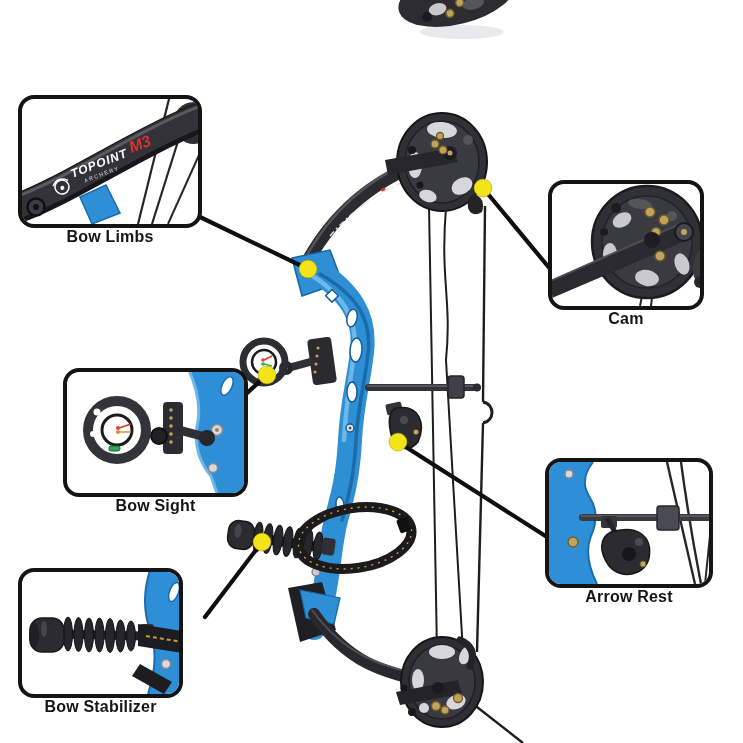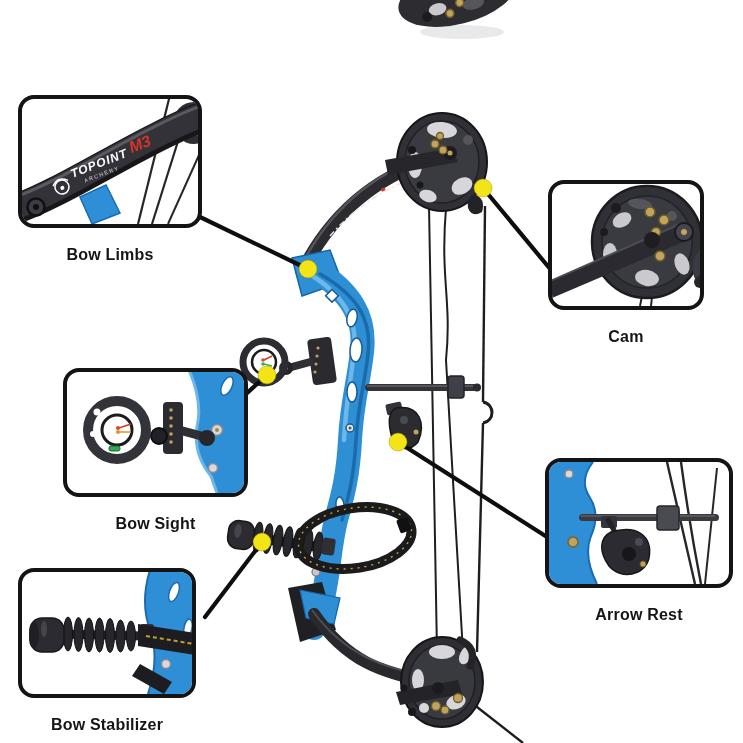--- a/index.html
+++ b/index.html
@@ -3,32 +3,32 @@
 <meta charset="utf-8">
 <style>
   html,body{margin:0;padding:0;background:#ffffff;}
   #stage{position:relative;width:743px;height:743px;background:#ffffff;overflow:hidden;
          font-family:"Liberation Sans", sans-serif;}
   #bow-svg{position:absolute;left:0;top:0;z-index:1;}
   .callout{position:absolute;z-index:2;display:flex;flex-direction:column;align-items:center;}
   .frame{background:#ffffff;border:4px solid #141414;border-radius:16px;box-sizing:border-box;
          overflow:hidden;width:100%;}
   .frame svg{display:block;}
-  .callout-label{margin-top:18px;font-weight:bold;font-size:16px;color:#151515;text-align:center;
+  .callout-label{margin-top:0;font-weight:bold;font-size:16px;color:#151515;text-align:center;
                  letter-spacing:0.2px;white-space:nowrap;}
   
   #co-bow-limbs{left:18px;top:95px;width:184px;}
   #co-bow-limbs .frame{height:133px;}
   #co-cam{left:548px;top:180px;width:156px;}
   #co-cam .frame{height:130px;}
   #co-bow-sight{left:18px;top:368px;width:185px;padding-left:45px;}
   #co-bow-sight .frame{height:129px;}
-  #co-arrow-rest{left:545px;top:458px;width:188px;}
+  #co-arrow-rest{left:545px;top:458px;width:168px;}
   #co-arrow-rest .frame{height:130px;}
-  #co-bow-stabilizer{left:18px;top:568px;width:178px;}
+  #co-bow-stabilizer{left:18px;top:568px;width:165px;}
   #co-bow-stabilizer .frame{height:130px;}
 </style>
 </head>
 <body>
 
 <div id="stage">
 
   <svg id="bow-svg" width="743" height="743" viewBox="0 0 743 743">
 
     <g>

